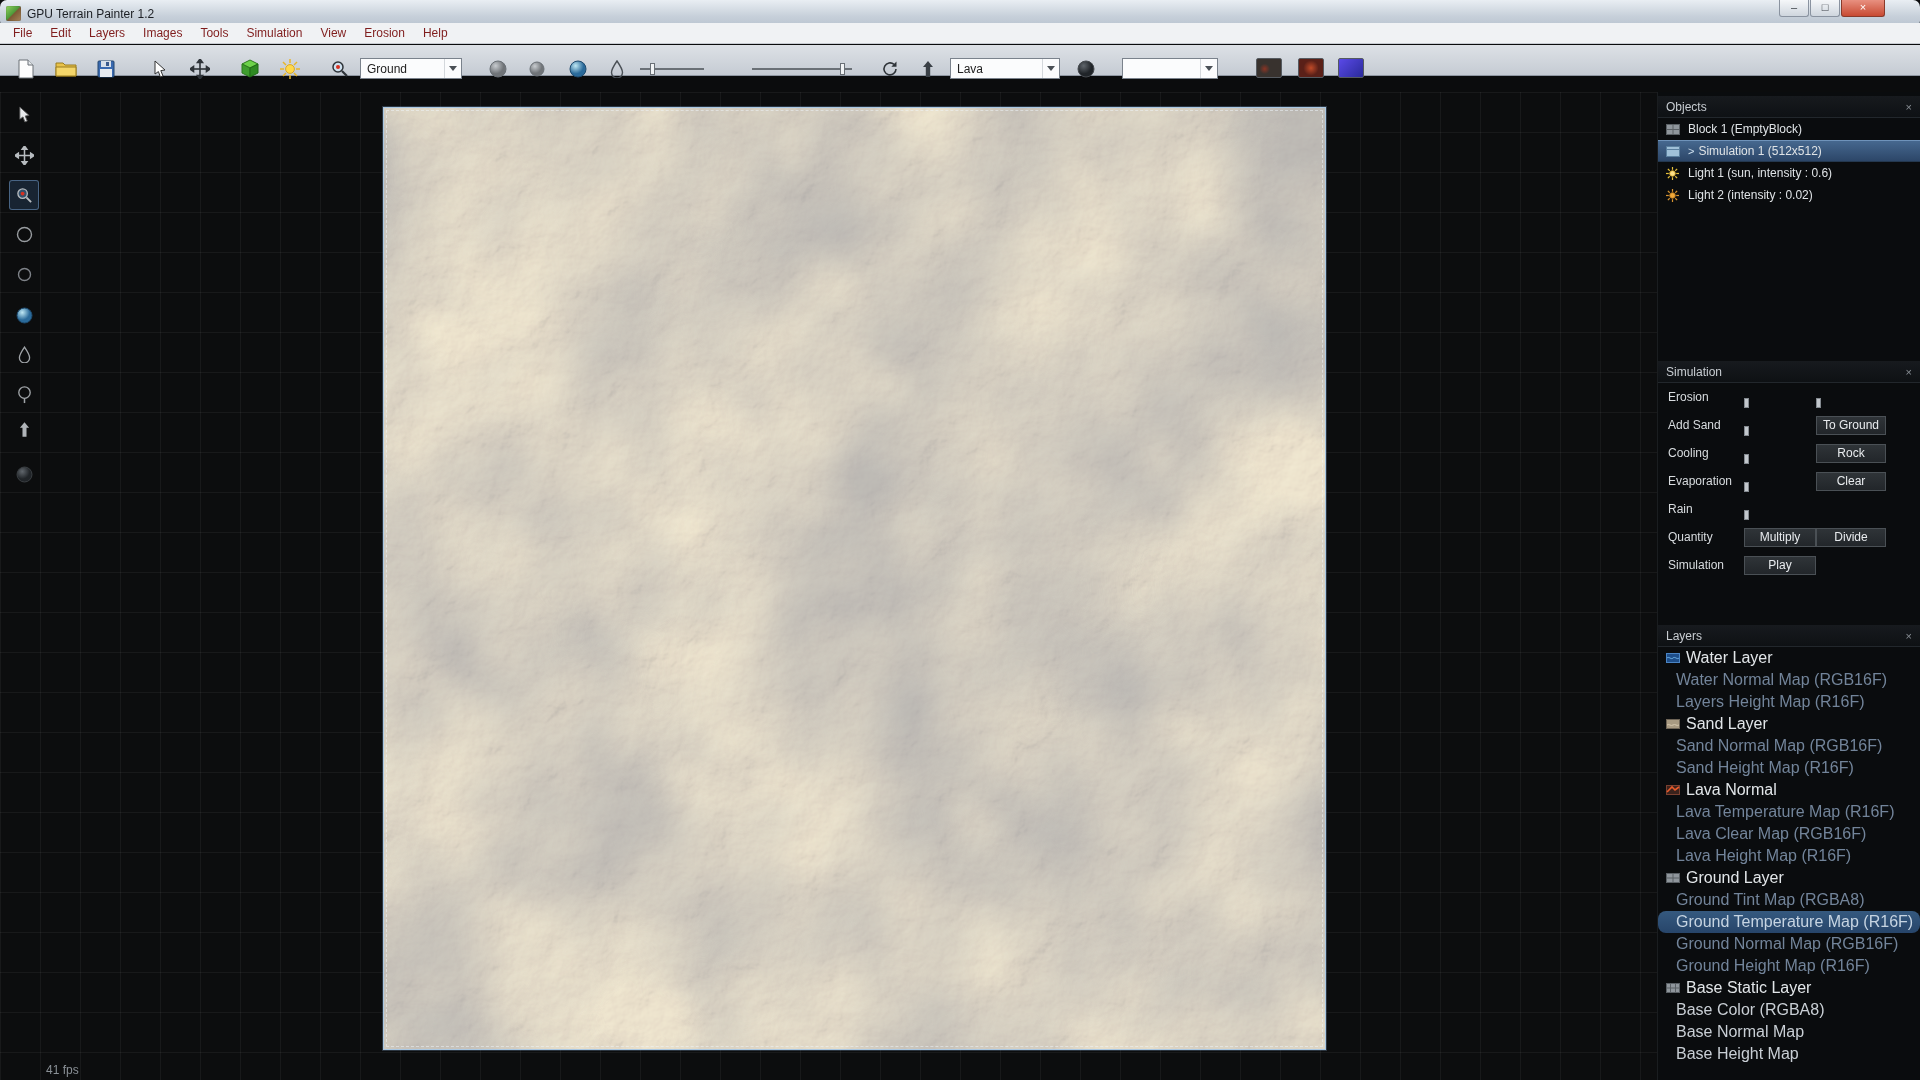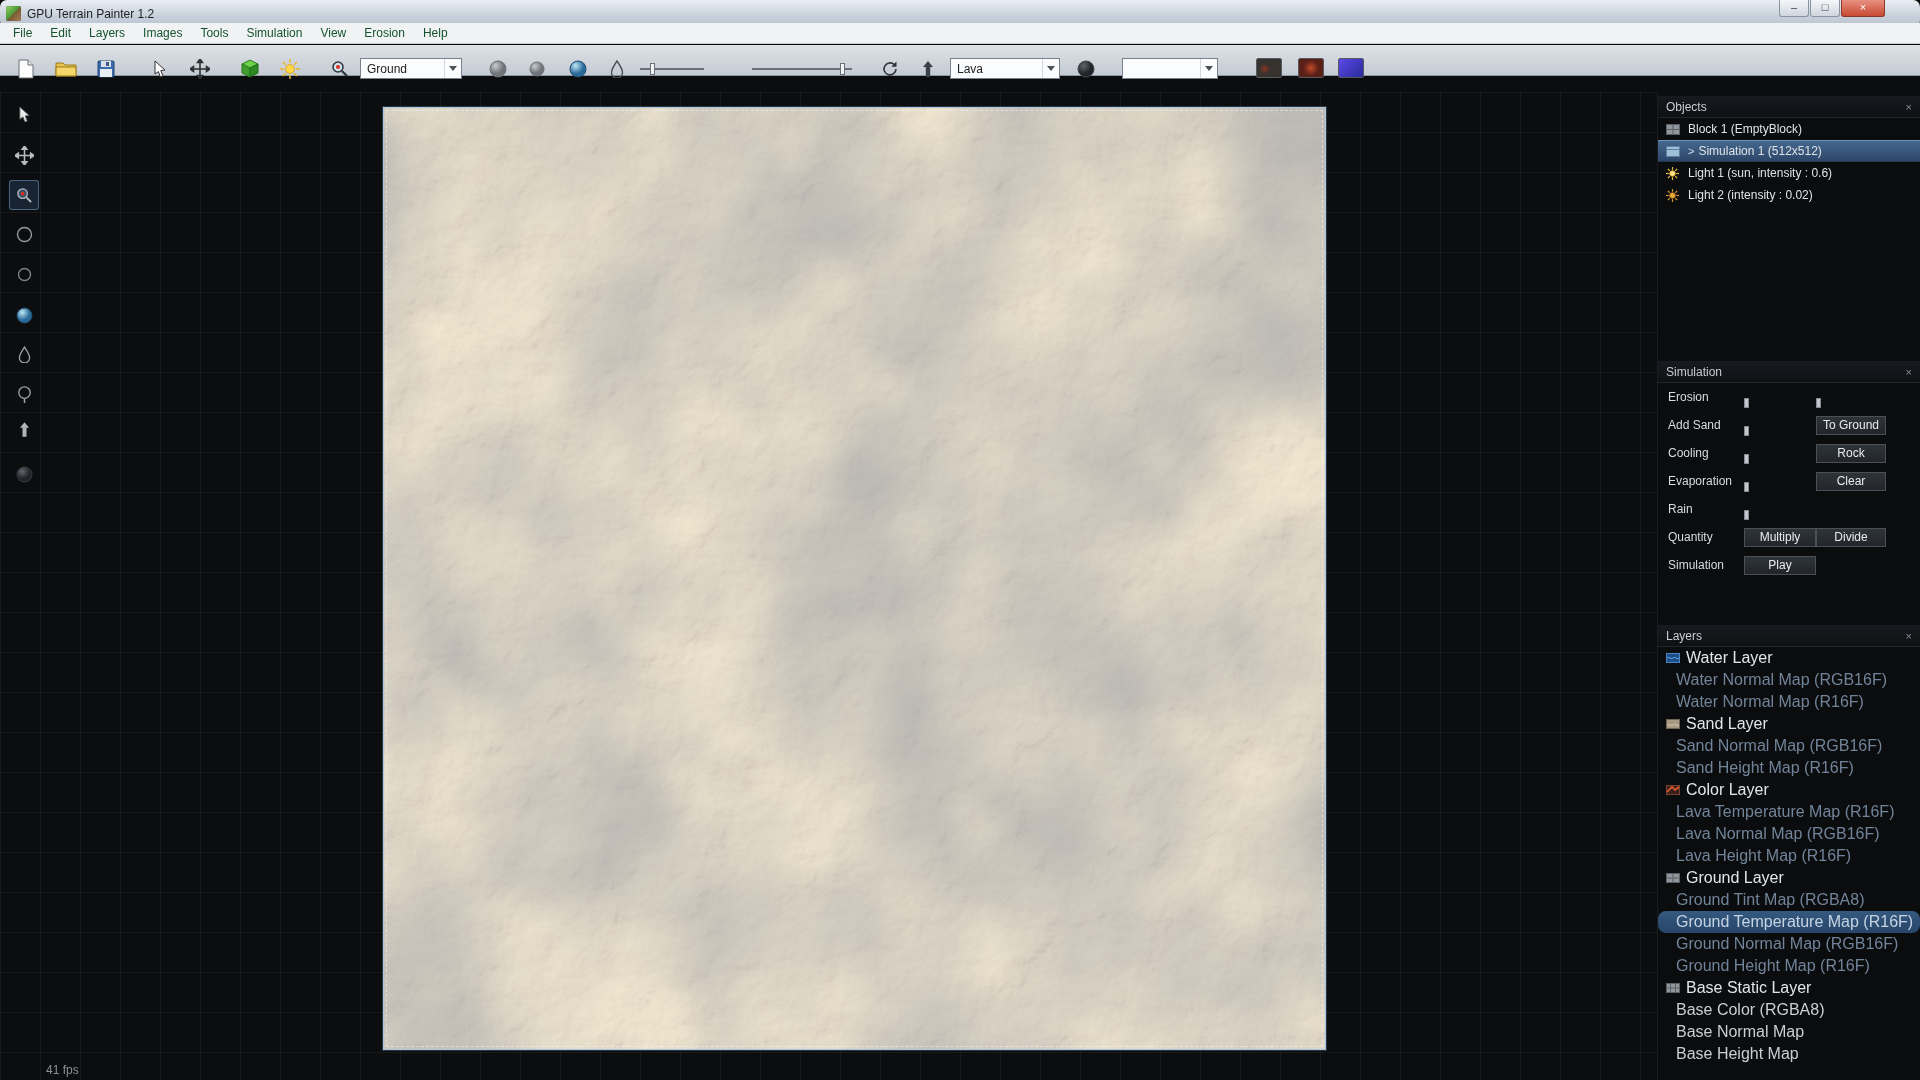--- a/index.html
+++ b/index.html
@@ -16,21 +16,21 @@
   .title-text { font-size:12px; color:#1c1f24; }
   .win-controls { position:absolute; right:35px; top:0; display:flex; }
   .win-btn { width:30px; height:17px; border:1px solid #8a93a0; border-top:none;
     background:linear-gradient(#f5f7f9,#cfd6de); color:#3a3f46; font-size:11px; line-height:15px;
     text-align:center; border-radius:0 0 3px 3px; margin-left:1px; }
   .win-btn.close { width:44px; background:linear-gradient(#e89080,#c84a32); color:#fff; border-color:#8a3a2a; }
 
   
   .menubar { position:absolute; top:23px; left:0; width:100%; height:21px; background:#f0f2f4;
     border-bottom:1px solid #c8ccd2; display:flex; align-items:center; padding-left:4px; }
-  .menu-item { padding:0 9px; font-size:12px; color:#14532d; line-height:21px; cursor:default; }
+  .menu-item { padding:0 9px; font-size:12px; color:#7f1d1d; line-height:21px; cursor:default; }
 
   
   .toolbar { position:absolute; top:45px; left:0; width:100%; height:31px;
     background:linear-gradient(#dde1e6,#c5cbd3); border-bottom:1px solid #8f97a2; }
   .tbtn { position:absolute; top:10px; width:28px; height:28px; display:flex; align-items:center; justify-content:center; }
   .tdrop { position:absolute; top:13px; height:21px; background:#fbfcfd; border:1px solid #7a828c;
     display:flex; align-items:center; font-size:12px; color:#222; padding-left:6px; }
   .tdrop .arrow { margin-left:auto; width:17px; height:100%; display:flex; align-items:center;
     justify-content:center; border-left:1px solid #d4d8dc; }
   .tdrop .arrow::after { content:""; border:4px solid transparent; border-top:5px solid #4a5056; margin-top:4px; }
@@ -496,21 +496,21 @@
           <svg width="14" height="10">
               <rect x="0.5" y="0.5" width="13" height="9" fill="#1e4e8a" stroke="#4a84c4"></rect>
               <path d="M1 5c2-2 4 2 6 0s4 2 6 0" fill="none" stroke="#6fb4e8"></path>
             </svg>
           <span>Water Layer</span>
         </div>
         <div class="layer-row map">
             <span>Water Normal Map (RGB16F)</span>
           </div>
         <div class="layer-row map">
-            <span>Water Normal Map (R16F)</span>
+            <span>Layers Height Map (R16F)</span>
           </div>
 
         <div class="layer-row group">
           <svg width="14" height="10">
               <rect x="0.5" y="0.5" width="13" height="9" fill="#a89a82" stroke="#6e6456"></rect>
               <path d="M1 6c2-1.5 4 1.5 6 0s4 1.5 6 0" fill="none" stroke="#d8cab0"></path>
             </svg>
           <span>Sand Layer</span>
         </div>
         <div class="layer-row map">
@@ -518,27 +518,27 @@
           </div>
         <div class="layer-row map">
             <span>Sand Height Map (R16F)</span>
           </div>
 
         <div class="layer-row group">
           <svg width="14" height="10">
               <rect x="0.5" y="0.5" width="13" height="9" fill="#3a221c" stroke="#7a4030"></rect>
               <path d="M1 7L6 2l3 3 4-3" fill="none" stroke="#e85a2a" stroke-width="1.6"></path>
             </svg>
-          <span>Color Layer</span>
+          <span>Lava Normal</span>
         </div>
         <div class="layer-row map">
             <span>Lava Temperature Map (R16F)</span>
           </div>
         <div class="layer-row map">
-            <span>Lava Normal Map (RGB16F)</span>
+            <span>Lava Clear Map (RGB16F)</span>
           </div>
         <div class="layer-row map">
             <span>Lava Height Map (R16F)</span>
           </div>
 
         <div class="layer-row group">
           <svg width="14" height="10">
               <rect x="0.5" y="0.5" width="13" height="9" fill="#8f969c" stroke="#5a6065"></rect>
               <path d="M0 5h14M7 0v10" stroke="#5a6065"></path>
             </svg>

